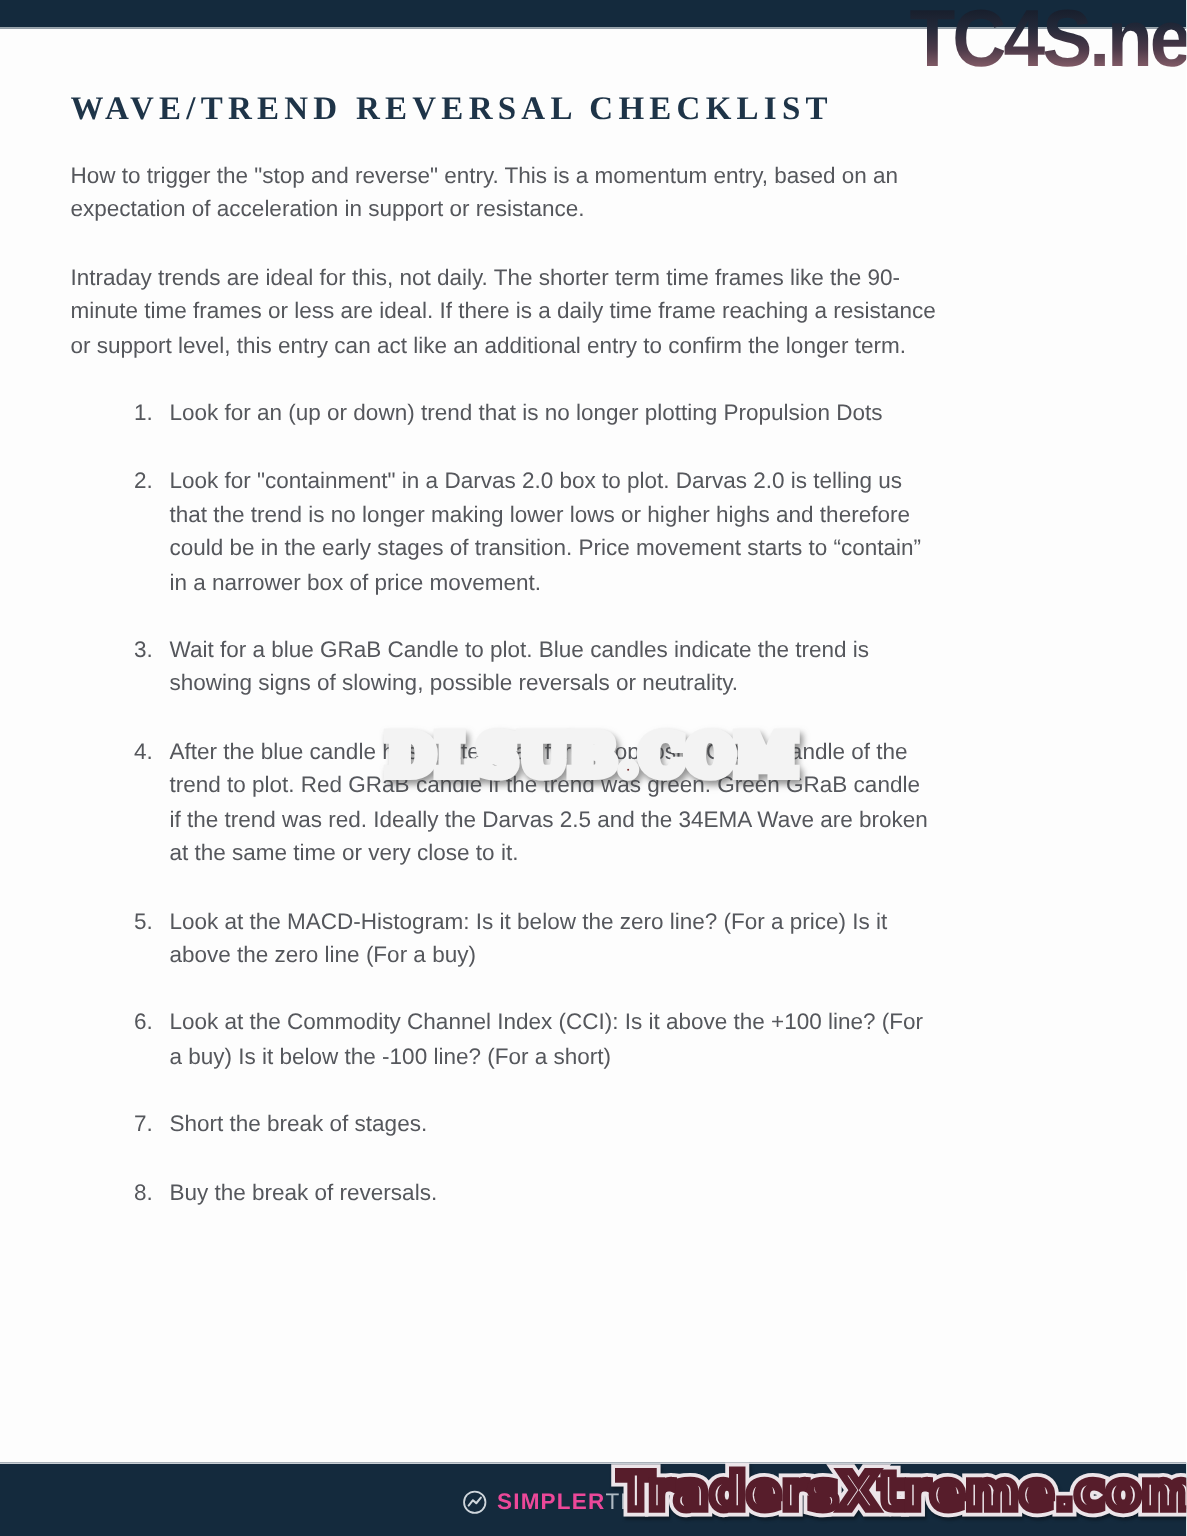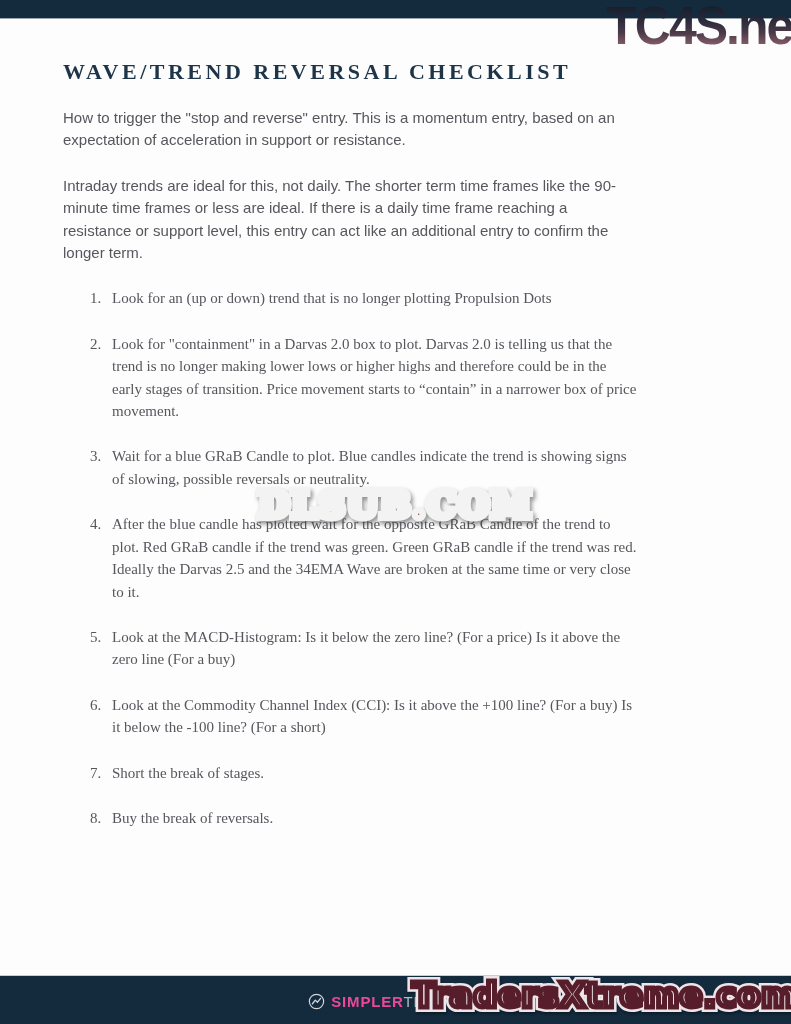--- a/index.html
+++ b/index.html
@@ -44,40 +44,39 @@
   .logo-text { font-size: 15px; letter-spacing: 0.8px; white-space: nowrap; }
   .logo-simpler { color: #ec4899; font-weight: bold; }
   .logo-trading { color: #aeb9c2; font-weight: normal; }
   .logo-reg { color: #aeb9c2; font-size: 7px; vertical-align: top; position: relative; top: -4px; }
 
   
   .content {
     position: absolute;
     top: 0; left: 0;
     width: 700px;
-    padding: 58px 62px 0 63px;
+    padding: 58px 62px 0 47px;
     box-sizing: border-box;
     color: #55575c;
     font-size: 15px;
     line-height: 22.4px;
   }
   h1.doc-title {
     margin: 0 0 21px 0;
     font-family: "Liberation Serif", serif;
     font-weight: bold;
     font-size: 22px;
     line-height: 28px;
     letter-spacing: 3.5px;
     color: #1e3448;
   }
   .content p { margin: 0 0 23px 0; }
   ol.checklist {
-    margin: 0;
+    margin: 17px;
     padding: 0 0 0 42px;
-    font-family: Liberation Serif, serif;
   }
   ol.checklist li {
     margin: 0 0 23px 0;
     padding-left: 7px;
   }
 
   
   .wm-tc4s {
     position: absolute;
     top: -6px;

